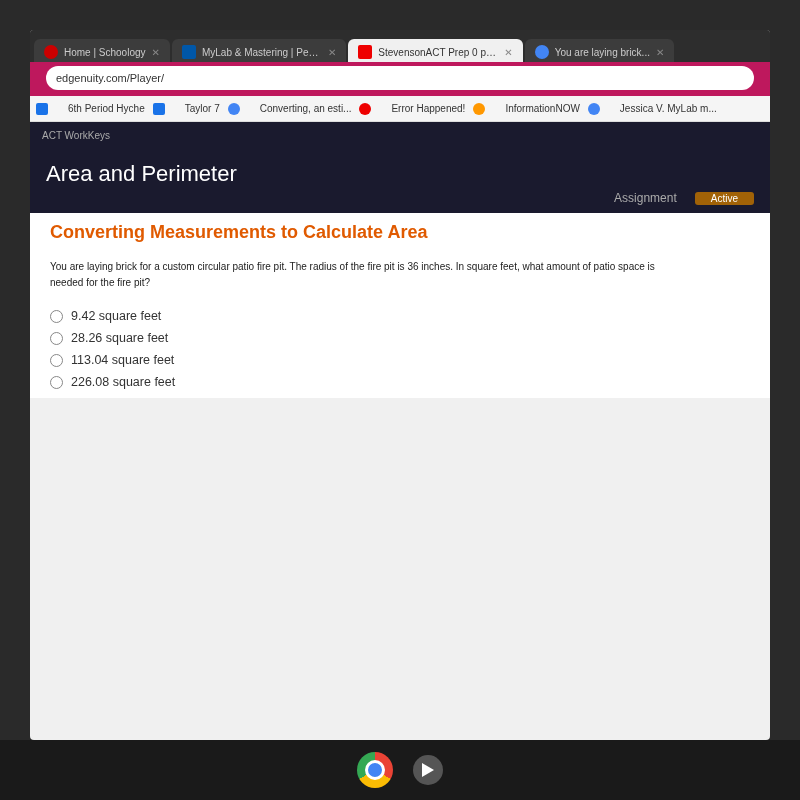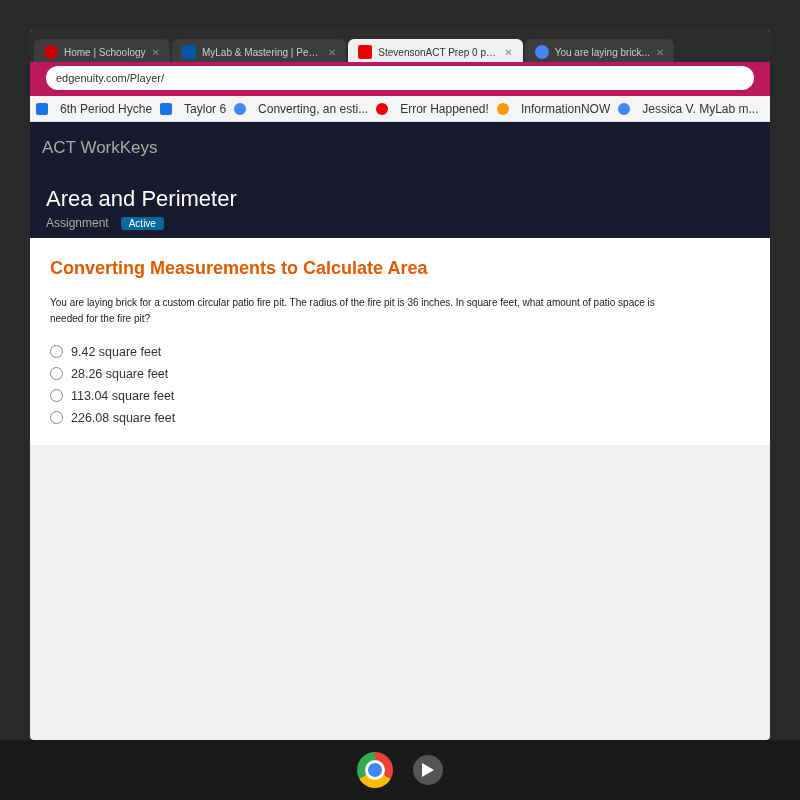--- a/index.html
+++ b/index.html
@@ -129,40 +129,40 @@
       height: 26px;
       padding: 0 6px;
       gap: 8px;
       border-bottom: 1px solid #ddd;
       overflow: hidden;
     }
 
     .bookmark-item {
       display: flex;
       align-items: center;
-      gap: 12px;
-      font-size: 12px;
+      gap: 20px;
+      font-size: 10px;
       color: #333;
       cursor: pointer;
       white-space: nowrap;
     }
 
     .bookmark-icon {
       width: 12px;
       height: 12px;
       border-radius: 2px;
       flex-shrink: 0;
     }
 
     
     .edgenuity-nav {
       background: #1a1a2e;
       color: #aaa;
-      font-size: 17px;
-      padding: 16px 12px;
+      font-size: 10px;
+      padding: 8px 12px;
       display: flex;
       align-items: center;
       gap: 8px;
     }
 
     
     .page-header {
       background: #1a1a2e;
       padding: 12px 16px 8px;
       color: white;
@@ -171,40 +171,41 @@
     .page-title {
       font-size: 22px;
       font-weight: normal;
       color: white;
       margin-bottom: 4px;
     }
 
     .page-subtitle-row {
       display: flex;
       align-items: center;
-      gap: 12px;
+      gap: 18px;
+      justify-content: flex-end;
     }
 
     .page-subtitle {
       font-size: 12px;
       color: #aaa;
     }
 
     .status-badge {
-      background: #0369a1;
+      background: #a16207;
       color: white;
       font-size: 10px;
-      padding: 1px 8px;
+      padding: 1px 16px;
       border-radius: 3px;
     }
 
     
     .main-content {
       background: #ffffff;
-      padding: 20px 20px;
+      padding: 9px 20px;
       flex: 1;
     }
 
     .question-title {
       color: #e05a00;
       font-size: 18px;
       font-weight: bold;
       margin-bottom: 16px;
     }
 
@@ -217,20 +218,21 @@
     }
 
     .answer-options {
       display: flex;
       flex-direction: column;
       gap: 8px;
     }
 
     .answer-option {
       display: flex;
+      align-items: center;
       gap: 8px;
       font-size: 12.5px;
       color: #333;
       cursor: pointer;
     }
 
     .radio-circle {
       width: 13px;
       height: 13px;
       border: 1.5px solid #888;
@@ -327,21 +329,21 @@
         </div>
       </div>
 
       <div class="bookmarks-bar">
         <div class="bookmark-item">
           <div class="bookmark-icon" style="background:#1a73e8;"></div>
           <span>6th Period Hyche</span>
         </div>
         <div class="bookmark-item">
           <div class="bookmark-icon" style="background:#1a73e8;"></div>
-          <span>Taylor 6</span>
+          <span>Taylor 7</span>
         </div>
         <div class="bookmark-item">
           <div class="bookmark-icon" style="background:#4285f4;border-radius:50%;"></div>
           <span>Converting, an esti...</span>
         </div>
         <div class="bookmark-item">
           <div class="bookmark-icon" style="background:#e00;border-radius:50%;"></div>
           <span>Error Happened!</span>
         </div>
         <div class="bookmark-item">

